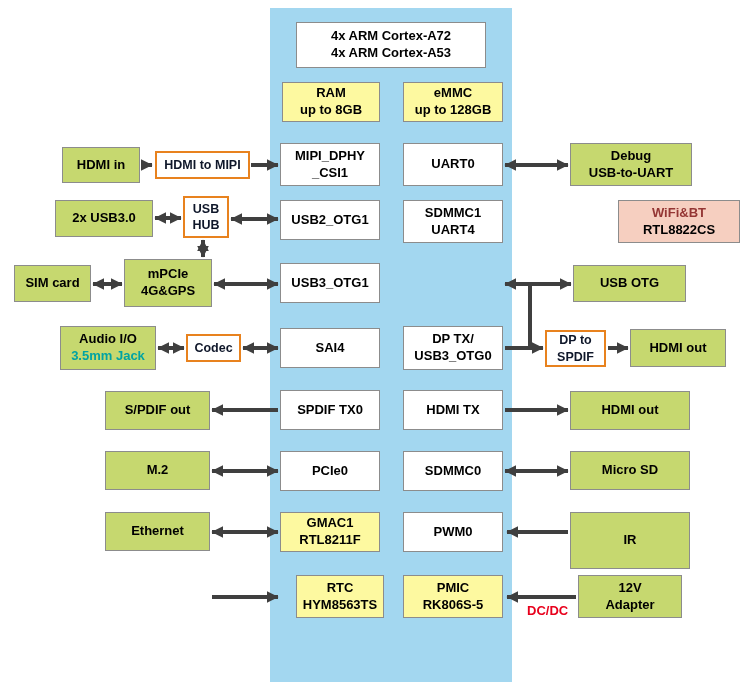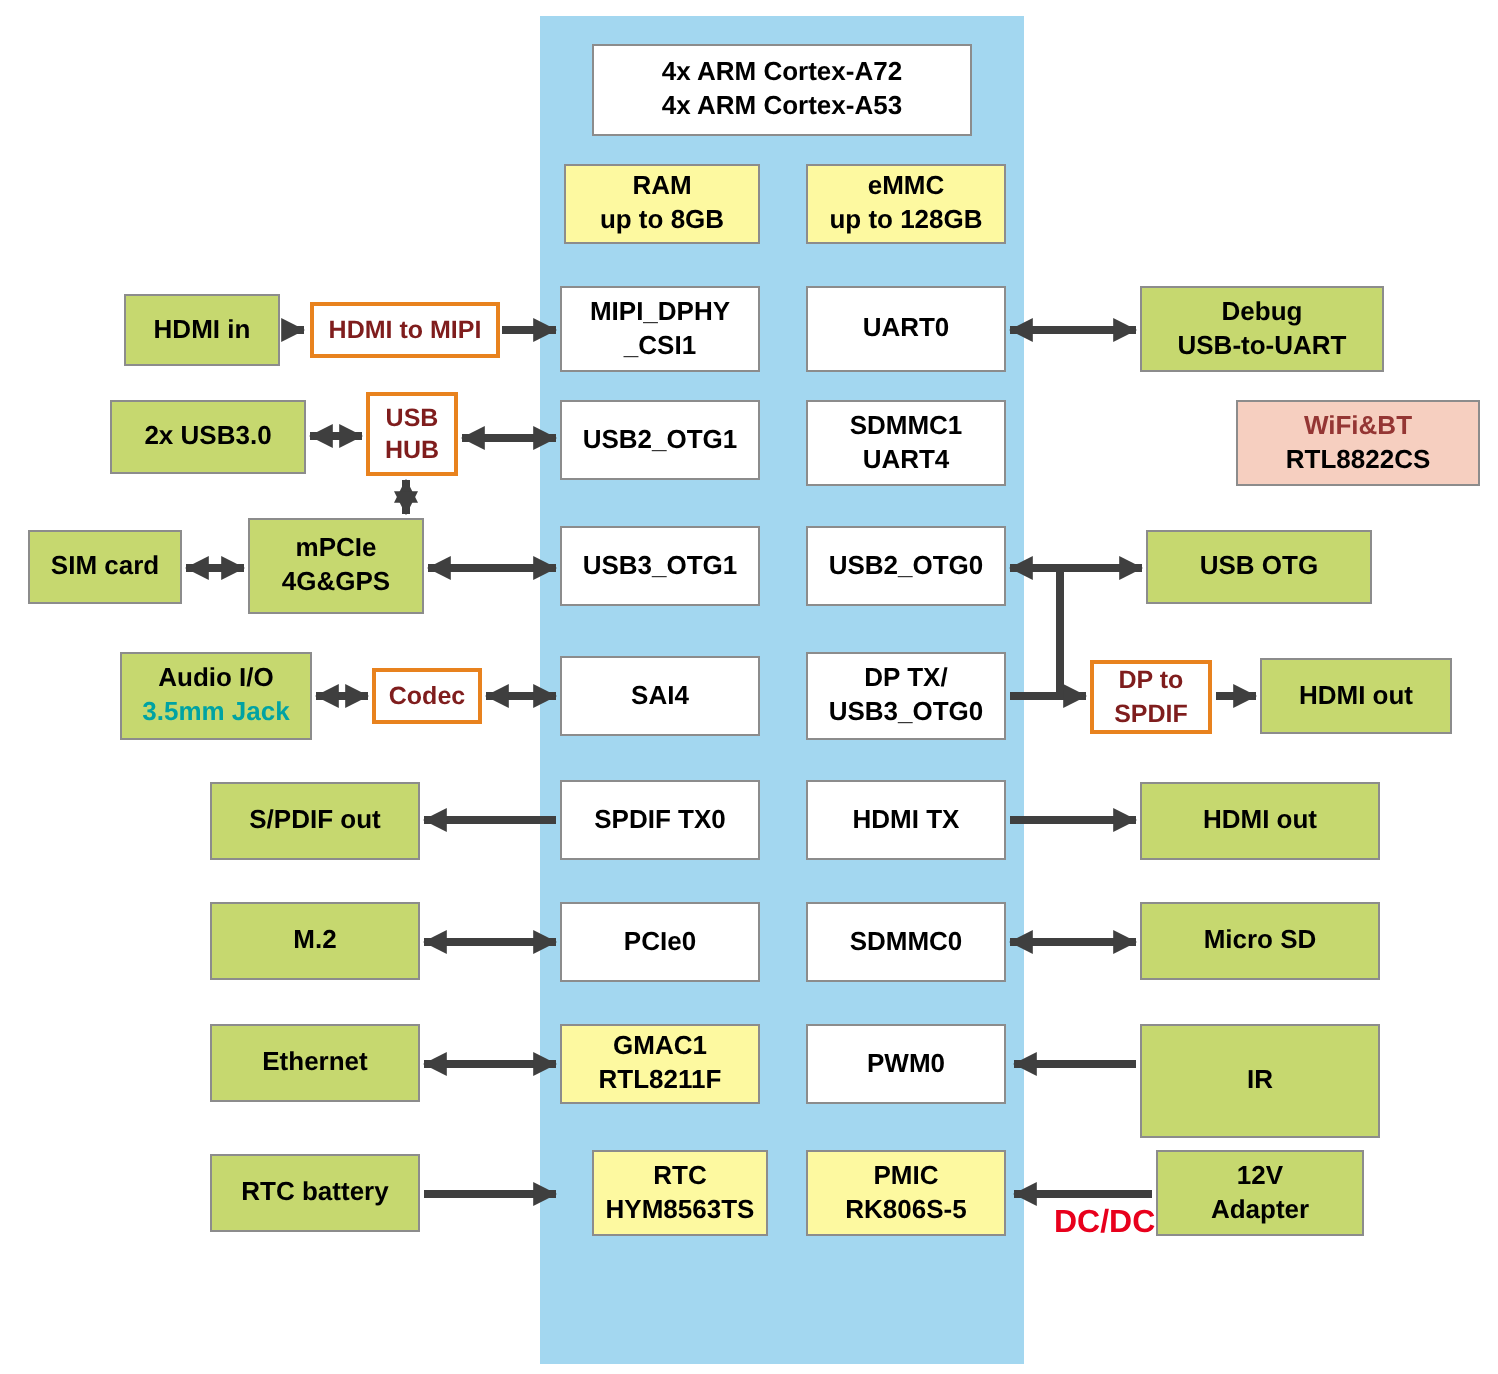--- a/index.html
+++ b/index.html
@@ -14,27 +14,27 @@
   .wires{position:absolute;left:0;top:0;}
   .box{
     position:absolute;display:flex;align-items:center;justify-content:center;
     flex-direction:column;text-align:center;font-weight:bold;font-size:13px;
     line-height:1.3;white-space:pre-line;border:1px solid #8c8c8c;
     background:#ffffff;color:#000;box-sizing:border-box;padding:1px 2px;
   }
   .green{background:#c6d86f;}
   .yellow{background:#fdf9a0;}
   .pink{background:#f6cfc0;margin-left:48px;}
-  .orange{border:2px solid #e8821e;color:#7f1d1d;background:#ffffff;font-size:12.5px;text-align:center;}
+  .orange{border:2px solid #e8821e;color:#0f172a;background:#ffffff;font-size:12.5px;text-align:center;}
   .soc-name{
     position:absolute;left:270px;top:638px;width:242px;text-align:center;
     font-weight:bold;font-size:20px;color:#4d6272;letter-spacing:1px;
   }
   .dcdc{
-    position:absolute;left:527px;top:603px;font-size:16px;font-weight:bold;color:#e8001c;
+    position:absolute;left:527px;top:603px;font-size:13px;font-weight:bold;color:#e8001c;
   }
   .jack{color:#00a3a3;}
   .wifi-name{color:#943634;}
 </style>
 </head>
 <body>
 
 <div id="canvas">
 
   <div class="panel"></div>
@@ -94,21 +94,20 @@
   <div class="box" style="left:280px;top:390px;width:100px;height:40px">SPDIF TX0</div>
   <div class="box" style="left:280px;top:451px;width:100px;height:40px">PCIe0</div>
   <div class="box yellow" style="left:280px;top:512px;width:100px;height:40px">GMAC1
 RTL8211F</div>
   <div class="box yellow" style="left:296px;top:575px;width:88px;height:43px">RTC
 HYM8563TS</div>
 
   <div class="box" style="left:403px;top:143px;width:100px;height:43px">UART0</div>
   <div class="box" style="left:403px;top:200px;width:100px;height:43px">SDMMC1
 UART4</div>
-  <div class="box" style="left:403px;top:263px;width:100px;height:40px">USB2_OTG0</div>
   <div class="box" style="left:403px;top:326px;width:100px;height:44px">DP TX/
 USB3_OTG0</div>
   <div class="box" style="left:403px;top:390px;width:100px;height:40px">HDMI TX</div>
   <div class="box" style="left:403px;top:451px;width:100px;height:40px">SDMMC0</div>
   <div class="box" style="left:403px;top:512px;width:100px;height:40px">PWM0</div>
   <div class="box yellow" style="left:403px;top:575px;width:100px;height:43px">PMIC
 RK806S-5</div>
 
 
   <div class="box green" style="left:62px;top:147px;width:78px;height:36px">HDMI in</div>
@@ -120,21 +119,20 @@
   <div class="box green" style="left:124px;top:259px;width:88px;height:48px">mPCIe
 4G&amp;GPS</div>
   <div class="box green" style="left:60px;top:326px;width:96px;height:44px">
     <span>Audio I/O</span>
     <span class="jack">3.5mm Jack</span>
   </div>
   <div class="box orange" style="left:186px;top:334px;width:55px;height:28px">Codec</div>
   <div class="box green" style="left:105px;top:391px;width:105px;height:39px">S/PDIF out</div>
   <div class="box green" style="left:105px;top:451px;width:105px;height:39px">M.2</div>
   <div class="box green" style="left:105px;top:512px;width:105px;height:39px">Ethernet</div>
-  <div class="box green" style="left:105px;top:577px;width:105px;height:39px">RTC battery</div>
 
   <div class="box green" style="left:570px;top:143px;width:122px;height:43px">Debug
 USB-to-UART</div>
   <div class="box pink" style="left:570px;top:200px;width:122px;height:43px">
     <span class="wifi-name">WiFi&amp;BT</span>
     <span>RTL8822CS</span>
   </div>
   <div class="box green" style="left:573px;top:265px;width:113px;height:37px">USB OTG</div>
   <div class="box orange" style="left:545px;top:330px;width:61px;height:37px">DP to
 SPDIF</div>

